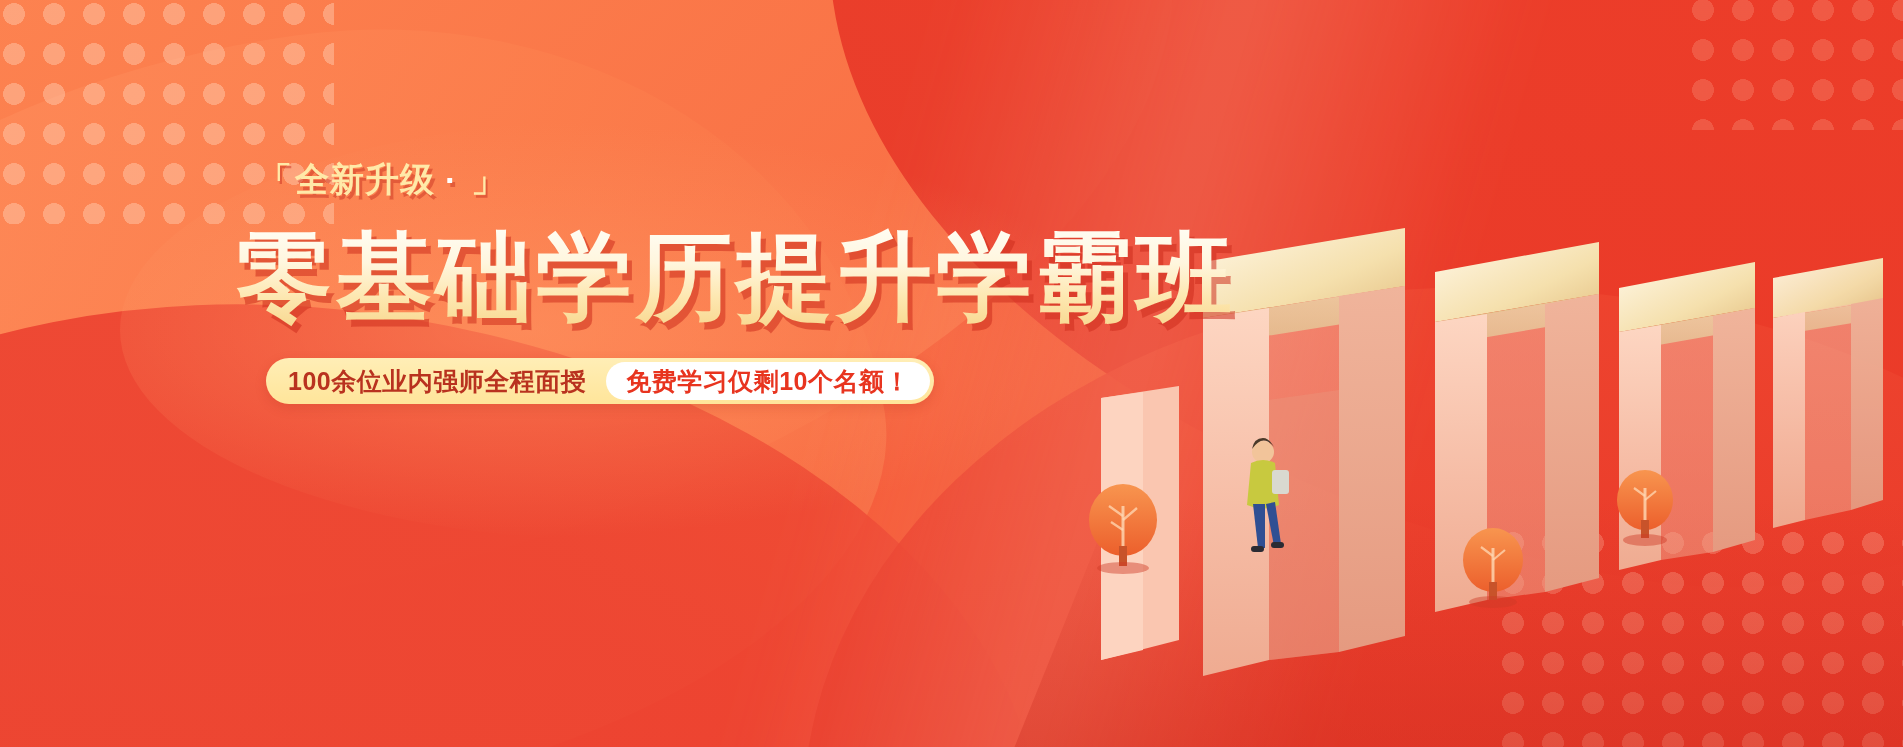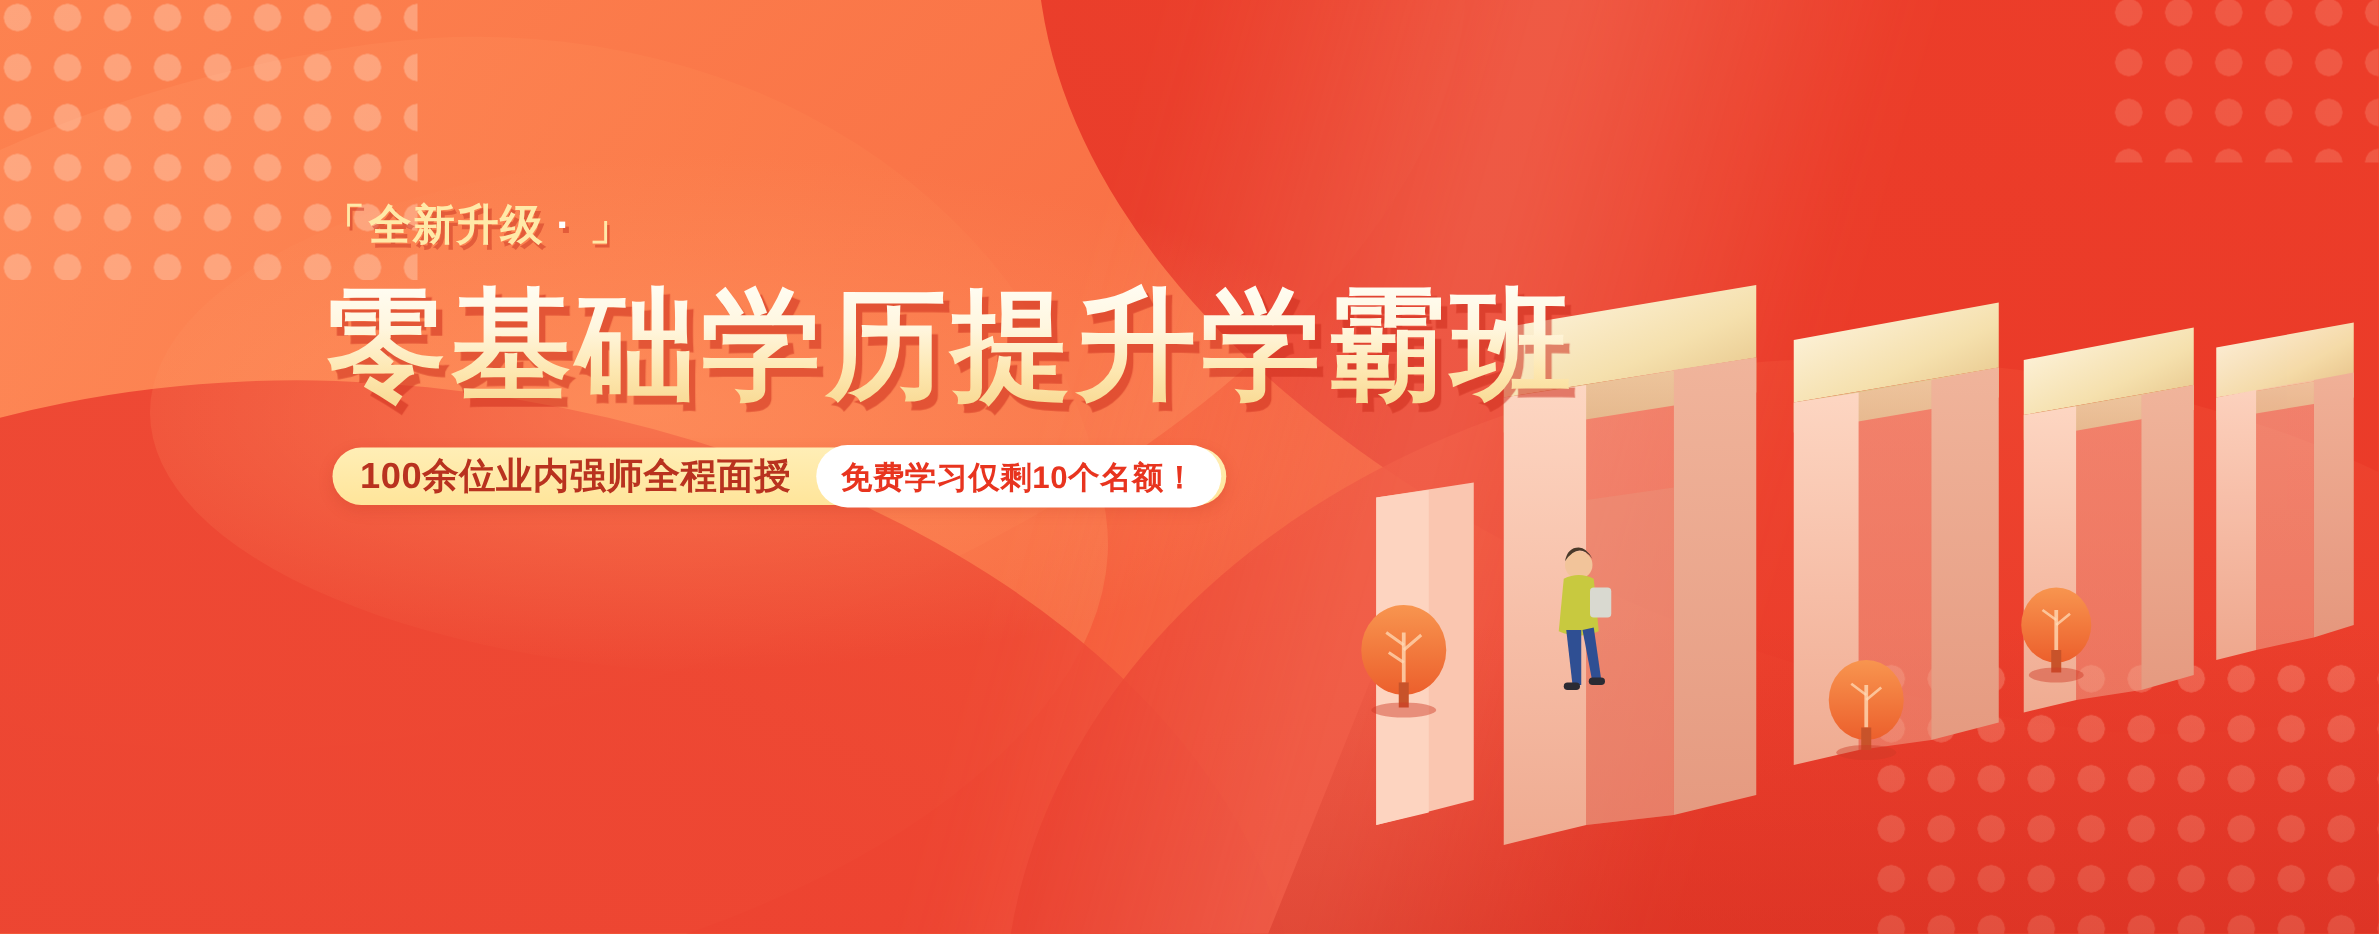--- a/index.html
+++ b/index.html
@@ -73,41 +73,41 @@
     font-size:34px;font-weight:700;letter-spacing:1px;
   }
   .brk{color:#ffe9a8;font-size:34px;font-weight:700;text-shadow:2px 3px 0 rgba(196,40,28,.45);}
   .brk.left{margin-right:2px;}
   .brk.right{margin-left:4px;}
   .sub-y{color:#ffe9a8;text-shadow:3px 4px 0 rgba(193,38,26,.42);text-align:center;}
   .sub-dot{color:#ffffff;margin:0 10px;text-shadow:3px 4px 0 rgba(193,38,26,.42);}
   .sub-w{color:#ffffff;text-shadow:3px 4px 0 rgba(193,38,26,.42);}
 
   .title{
-    position:absolute;left:261px;top:226px;white-space:nowrap;
+    position:absolute;left:236px;top:226px;white-space:nowrap;
     font-size:96px;line-height:1.06;font-weight:900;letter-spacing:4px;
     background:linear-gradient(180deg,#fffdf4 0%,#fff6de 36%,#fde7b0 70%,#f8d890 100%);
     -webkit-background-clip:text;background-clip:text;color:transparent;
     filter:drop-shadow(5px 7px 0 rgba(205,45,30,.55));
   }
 
   .pill-wrap{
     position:absolute;left:266px;top:358px;
     display:flex;align-items:center;
     height:46px;padding:0 4px 0 22px;
     background:linear-gradient(180deg,#ffeeb6 0%,#ffe59a 100%);
     border-radius:999px;
     box-shadow:0 4px 12px rgba(170,35,20,.18);
   }
   .pill-text{
-    color:#b9321f;font-size:29px;font-weight:700;letter-spacing:.5px;
+    color:#b9321f;font-size:25px;font-weight:700;letter-spacing:.5px;
     padding-right:20px;white-space:nowrap;
   }
   .pill-inner{
-    display:flex;align-items:center;height:50px;padding:0 20px;
+    display:flex;align-items:center;height:38px;padding:0 20px;
     background:#ffffff;border-radius:999px;white-space:nowrap;
   }
   .pill-inner-text{color:#e8341f;font-size:25px;font-weight:700;letter-spacing:.5px;}
 
   
   .art{position:absolute;right:0;top:0;width:820px;height:747px;}
 
   .ground-shadow{
     position:absolute;right:-60px;bottom:-10px;width:900px;height:260px;
     background:linear-gradient(0deg,rgba(200,40,28,.35),rgba(200,40,28,0));

